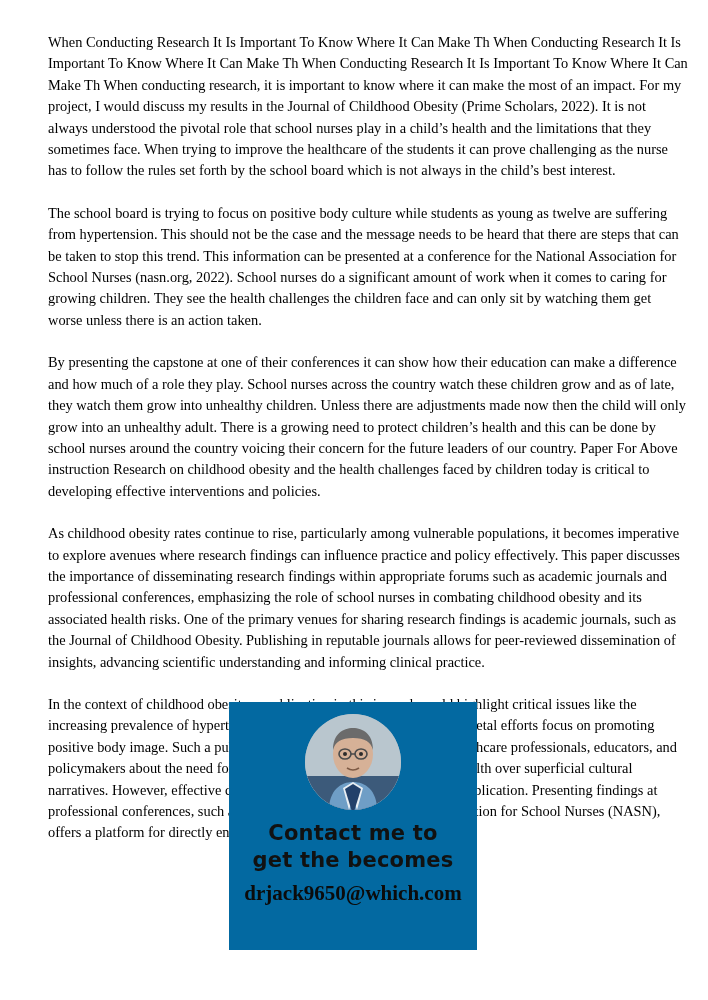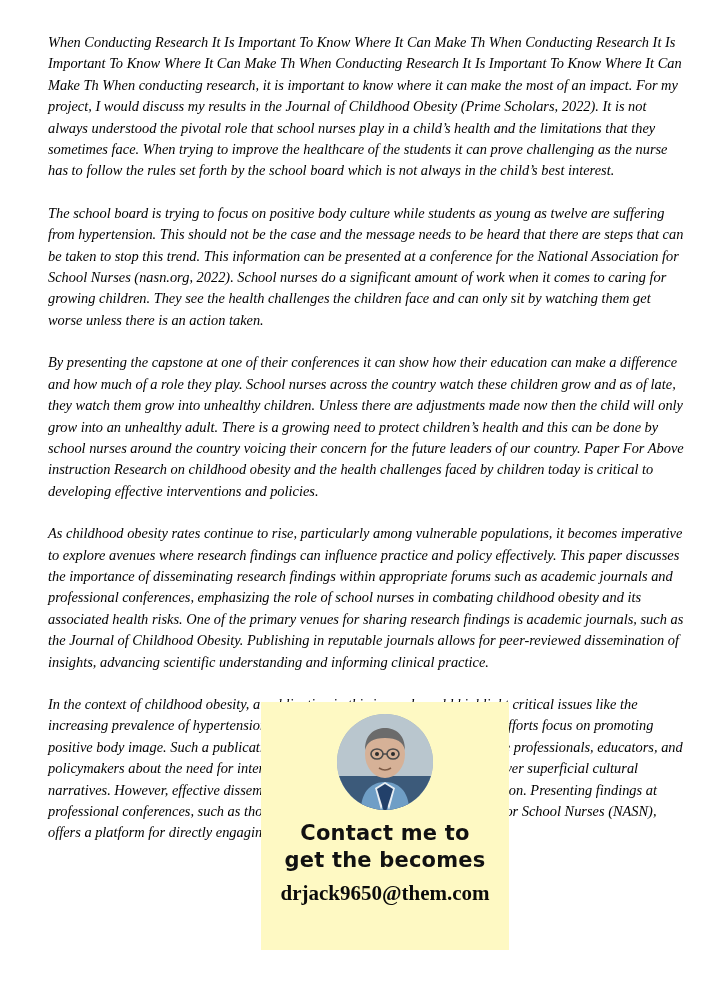--- a/index.html
+++ b/index.html
@@ -21,47 +21,45 @@
     top: 0;
     width: 708px;
     height: 1000px;
     background: #ffffff;
   }
   .doc-body {
     position: absolute;
     left: 48px;
     top: 32px;
     width: 640px;
-    font-style: italic;
   }
   .para {
     font-size: 14.4px;
     line-height: 21.4px;
     margin: 0 0 21px 0;
     text-align: left;
     color: #000000;
   }
   .para:last-child {
     margin-bottom: 0;
   }
   .overlay-card {
     position: absolute;
     left: 229px;
     top: 702px;
     width: 248px;
     height: 248px;
-    background: #fef9c3;
+    background: #0369a1;
     z-index: 10;
     display: flex;
     flex-direction: column;
     align-items: center;
     justify-content: flex-start;
     box-sizing: border-box;
     padding-top: 12px;
-    margin-left: 32px;
   }
   .avatar {
     width: 96px;
     height: 96px;
     border-radius: 50%;
     overflow: hidden;
     background: #9fb1bd;
     position: relative;
     flex: none;
   }
@@ -116,16 +114,16 @@
         <line x1="46" y1="40" x2="50" y2="40" stroke="#4a4a4a" stroke-width="1.6"></line>
         <circle cx="40" cy="40" r="2" fill="#2b2b2b"></circle>
         <circle cx="56" cy="40" r="2" fill="#2b2b2b"></circle>
         <path d="M42 54 q6 4 12 0" stroke="#7d5a45" stroke-width="1.6" fill="none"></path>
       </svg>
     </div>
     <div class="overlay-text">
       <div>Contact me to</div>
       <div>get the becomes</div>
     </div>
-    <div class="overlay-email">drjack9650@them.com</div>
+    <div class="overlay-email">drjack9650@which.com</div>
   </div>
 
 </div>
 
 </body></html>

